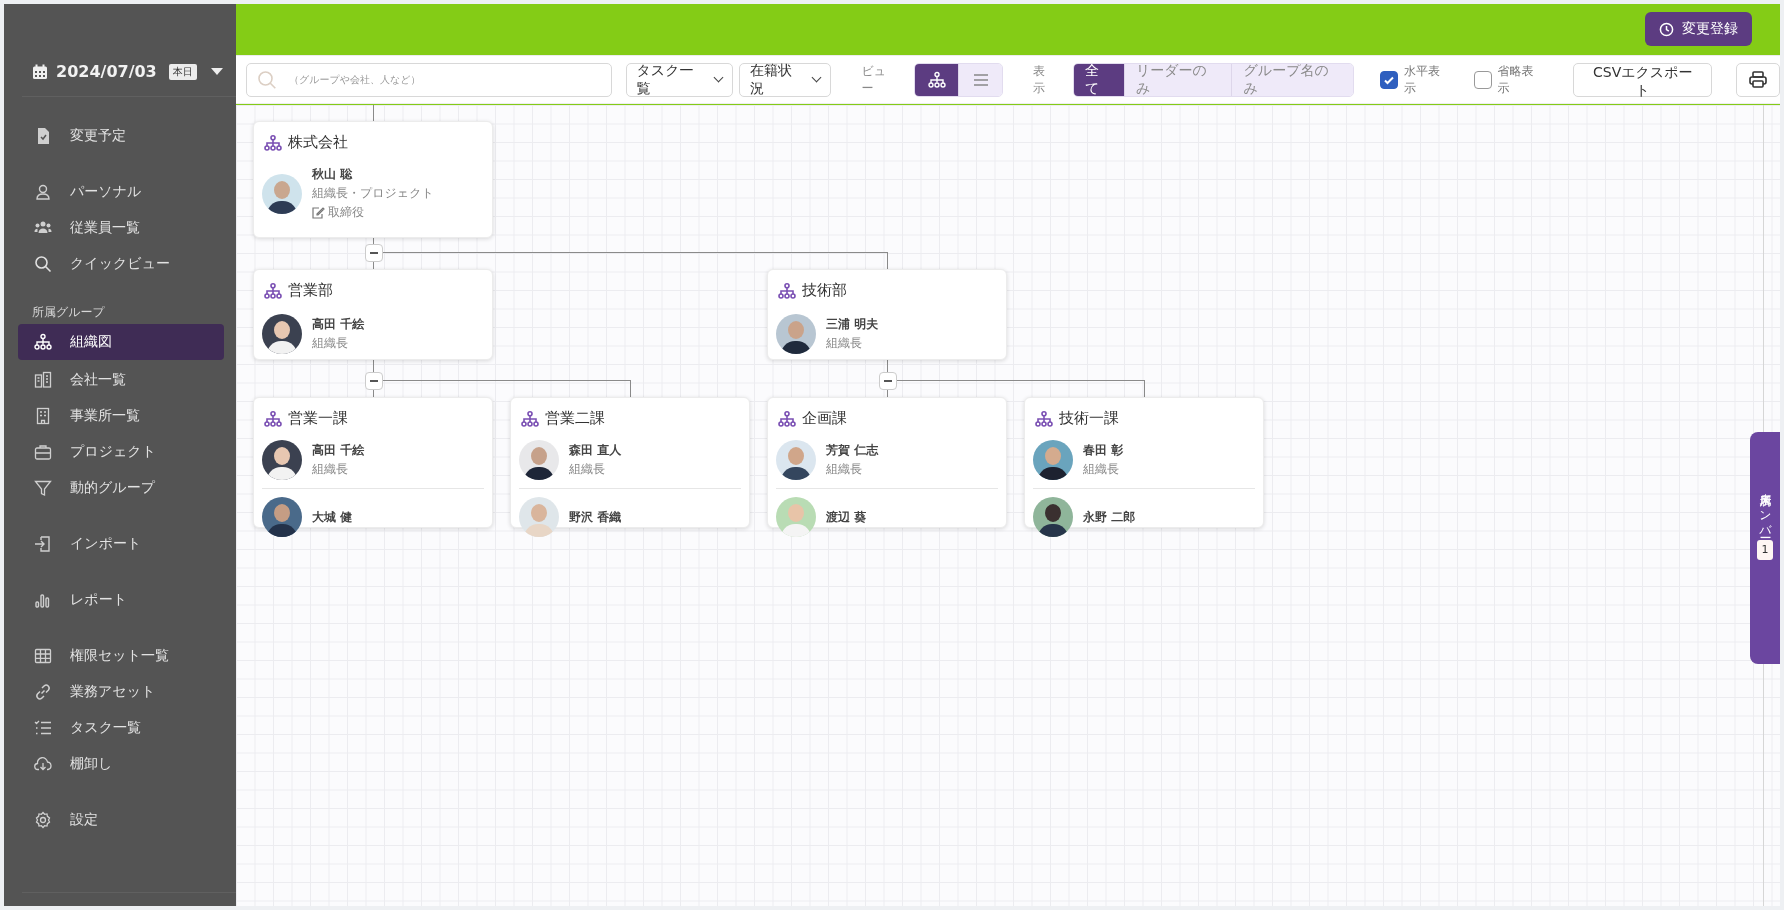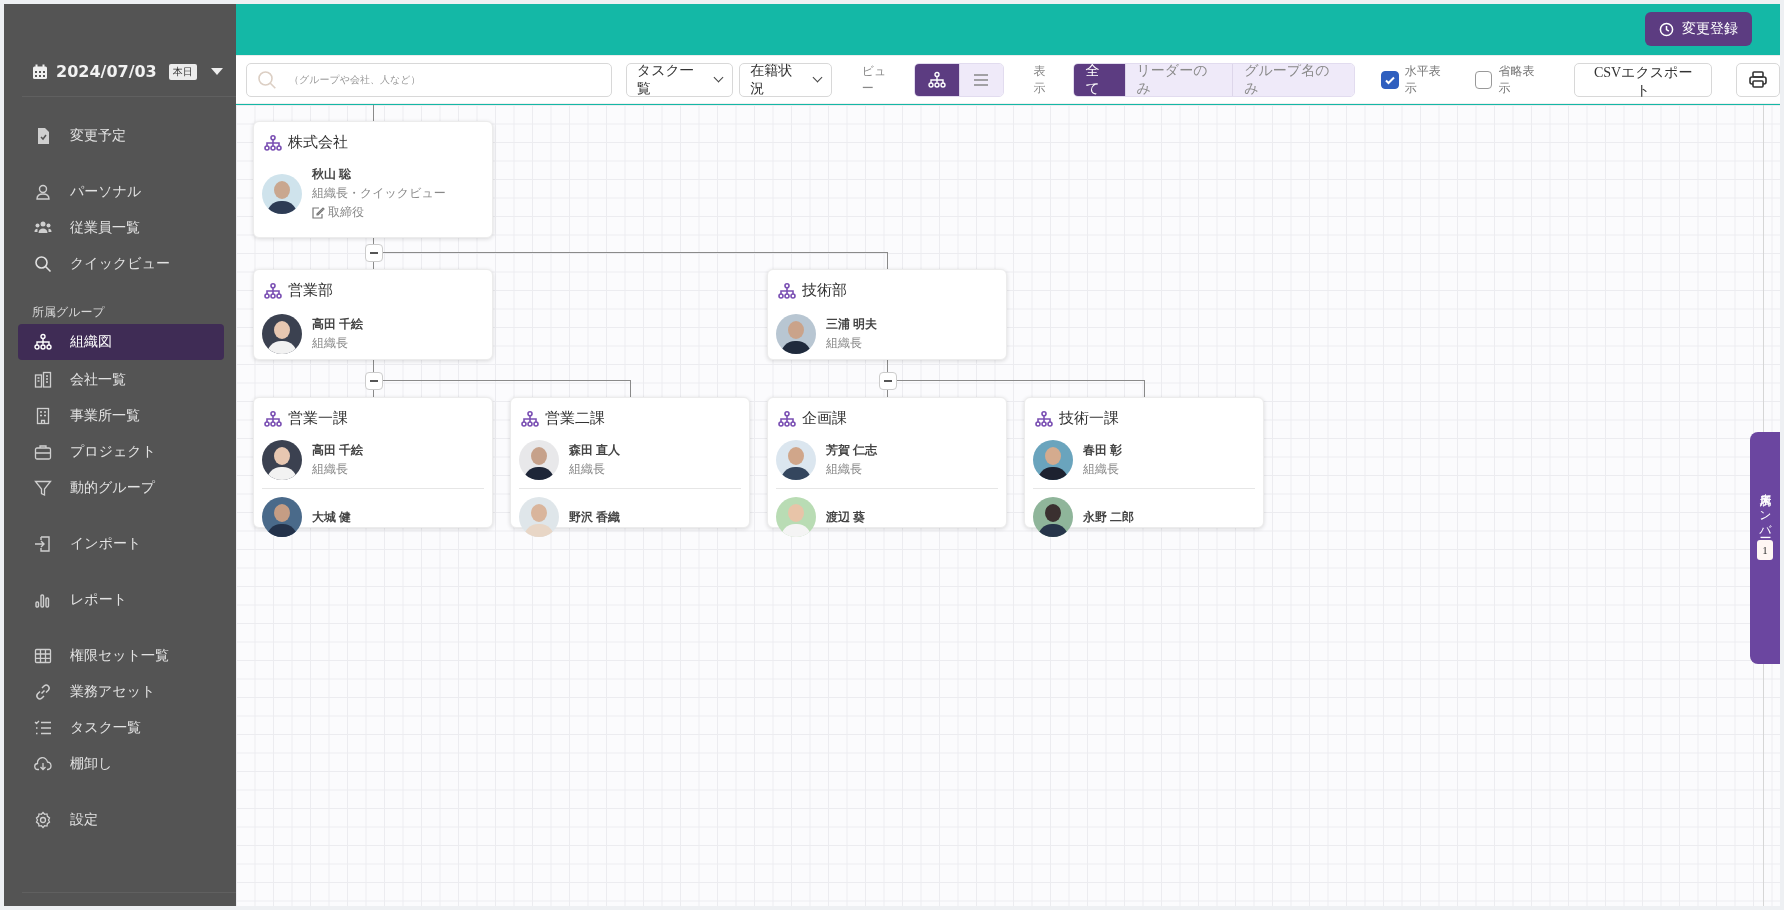--- a/index.html
+++ b/index.html
@@ -37,21 +37,21 @@
     display: flex; align-items: center; padding-left: 16px; gap: 18px;
     font-size: 14px; color: #e2e2e2; border-radius: 4px; cursor: pointer;
   }
   .nav-item.active { background: #3f2c55; color: #fff; }
   .nav-item svg { width: 18px; height: 18px; flex-shrink: 0; }
   .nav-section {
     position: absolute; left: 28px; font-size: 12px; color: #d7d7d7;
   }
 
   
-  .main { flex: 1; position: relative; background: #14b8a6; font-family: Liberation Serif, serif; }
+  .main { flex: 1; position: relative; background: #84cc16; }
   .topbar { height: 52px; border-bottom: 1px solid #ececec; position: relative; }
   .register-btn {
     position: absolute; right: 28px; top: 8px; height: 34px; padding: 0 14px;
     background: #5c3c81; color: #fff; border-radius: 6px; border: none;
     display: flex; align-items: center; gap: 8px; font-size: 14px; font-family: inherit;
   }
   .toolbar {
     height: 48px; display: flex; align-items: center; padding-left: 10px; gap: 6px;
     border-bottom: 1px solid #eee; background: #fff; position: relative; z-index: 2;
   }
@@ -412,21 +412,21 @@
             </svg>
           <span>株式会社</span>
         </div>
         <div class="member" style="margin-top:14px">
           <div class="avatar" style="background:#cfe3ec">
               <div class="head" style="background:#c9a78f"></div>
               <div class="body" style="background:#2e3c55"></div>
             </div>
           <div>
             <div class="m-name">秋山 聡</div>
-            <div class="m-role">組織長・クイックビュー</div>
+            <div class="m-role">組織長・プロジェクト</div>
             <div class="m-extra">
               <svg width="13" height="12" viewBox="0 0 13 12" fill="none" stroke="#777" stroke-width="1.2">
                   <path d="M7 1H1v10h9V7"></path>
                   <path d="M5 7l6-6 1 1-6 6H5z"></path>
                 </svg>
               <span>取締役</span>
             </div>
           </div>
         </div>
       </div>

